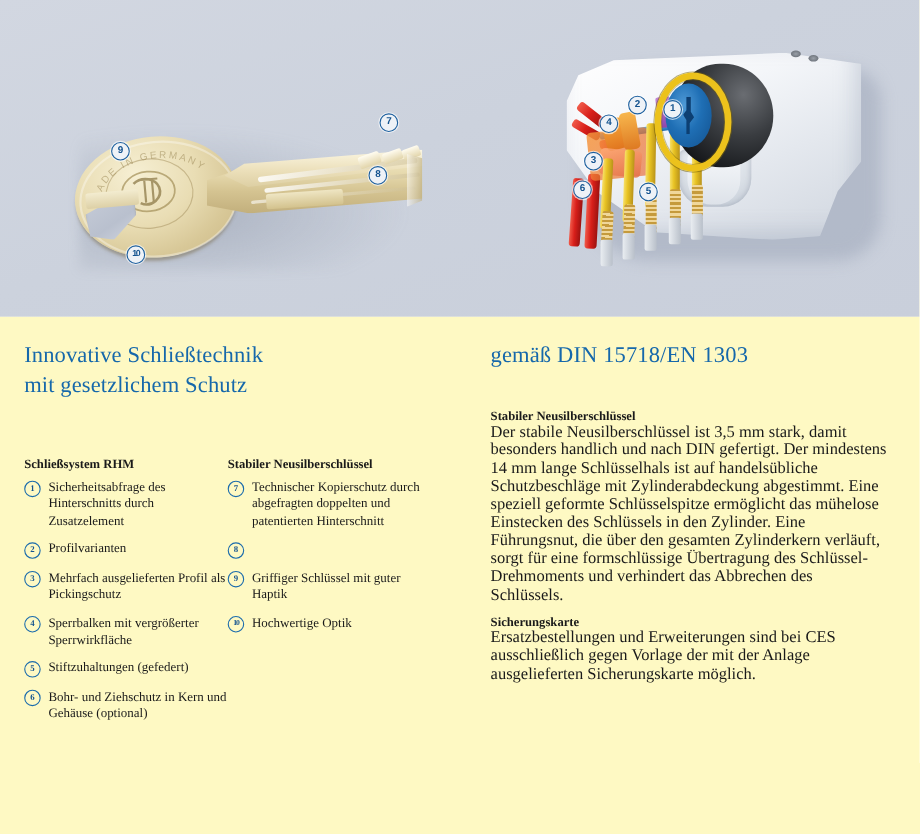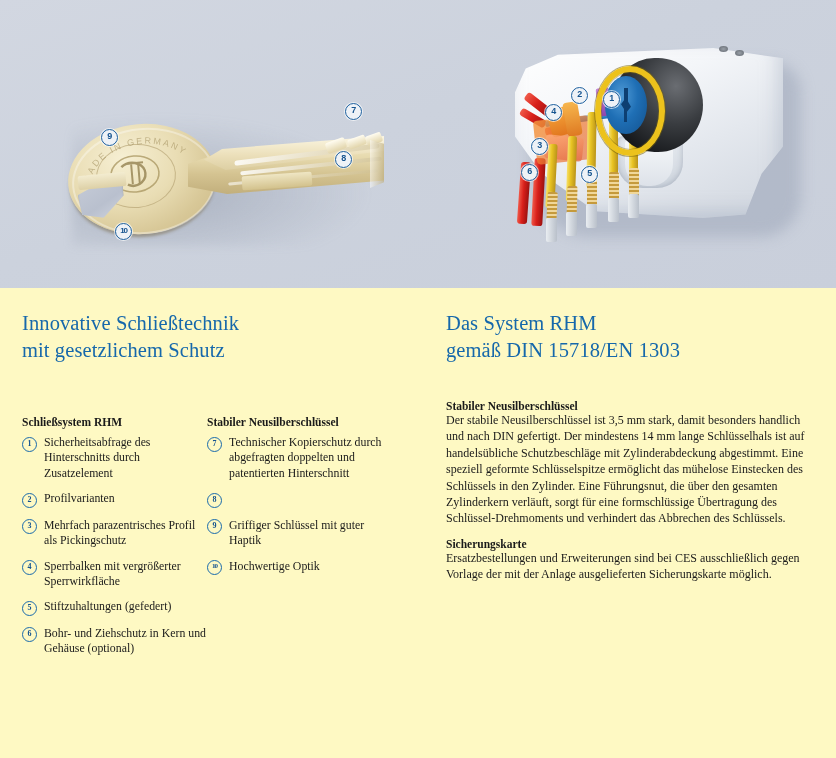--- a/index.html
+++ b/index.html
@@ -341,21 +341,21 @@
     text-align: center;
     font-weight: 600;
     letter-spacing: -0.2px;
   }
   ul.numlist li .num.wide { font-size: 7px; letter-spacing: -1px; }
   ul.numlist li .txt { flex: 1 1 auto; }
 
   .body-block { margin-top: 36px; }
   .body-block p {
     margin: 0 12px 0 0;
-    font-size: 12px;
+    font-size: 15px;
     line-height: 16.4px;
     color: #1a1a1a;
   }
   .body-block .sub-head { margin-top: 0; margin-bottom: 0; }
   .body-block .sub-head.spaced { margin-top: 11px; }
 </style>
 </head>
 <body>
 
 <div class="hero-band">
@@ -477,21 +477,21 @@
           <li>
             <span class="num">1</span>
             <span class="txt">Sicherheitsabfrage des Hinterschnitts durch Zusatzelement</span>
           </li>
           <li>
             <span class="num">2</span>
             <span class="txt">Profilvarianten</span>
           </li>
           <li>
             <span class="num">3</span>
-            <span class="txt">Mehrfach parazentrisches Profil als Pickingschutz</span>
+            <span class="txt">Mehrfach ausgelieferten Profil als Pickingschutz</span>
           </li>
           <li>
             <span class="num">4</span>
             <span class="txt">Sperrbalken mit vergrößerter Sperrwirkfläche</span>
           </li>
           <li>
             <span class="num">5</span>
             <span class="txt">Stiftzuhaltungen (gefedert)</span>
           </li>
           <li>
@@ -520,21 +520,20 @@
             <span class="txt">Hochwertige Optik</span>
           </li>
         </ul>
       </div>
 
     </div>
   </div>
 
   <div class="col-right">
     <h1 class="panel-title">
-      <span class="l1">Das System RHM</span>
       <span class="l2">gemäß DIN 15718/EN 1303</span>
     </h1>
 
     <div class="body-block">
       <div class="sub-head">Stabiler Neusilberschlüssel</div>
       <p>Der stabile Neusilberschlüssel ist 3,5 mm stark, damit besonders handlich und nach DIN gefertigt. Der mindestens 14 mm lange Schlüsselhals ist auf handelsübliche Schutzbeschläge mit Zylinderabdeckung abgestimmt. Eine speziell geformte Schlüsselspitze ermöglicht das mühelose Einstecken des Schlüssels in den Zylinder. Eine Führungsnut, die über den gesamten Zylinderkern verläuft, sorgt für eine formschlüssige Übertragung des Schlüssel-Drehmoments und verhindert das Abbrechen des Schlüssels.</p>
 
       <div class="sub-head spaced">Sicherungskarte</div>
       <p>Ersatzbestellungen und Erweiterungen sind bei CES ausschließlich gegen Vorlage der mit der Anlage ausgelieferten Sicherungskarte möglich.</p>
     </div>

